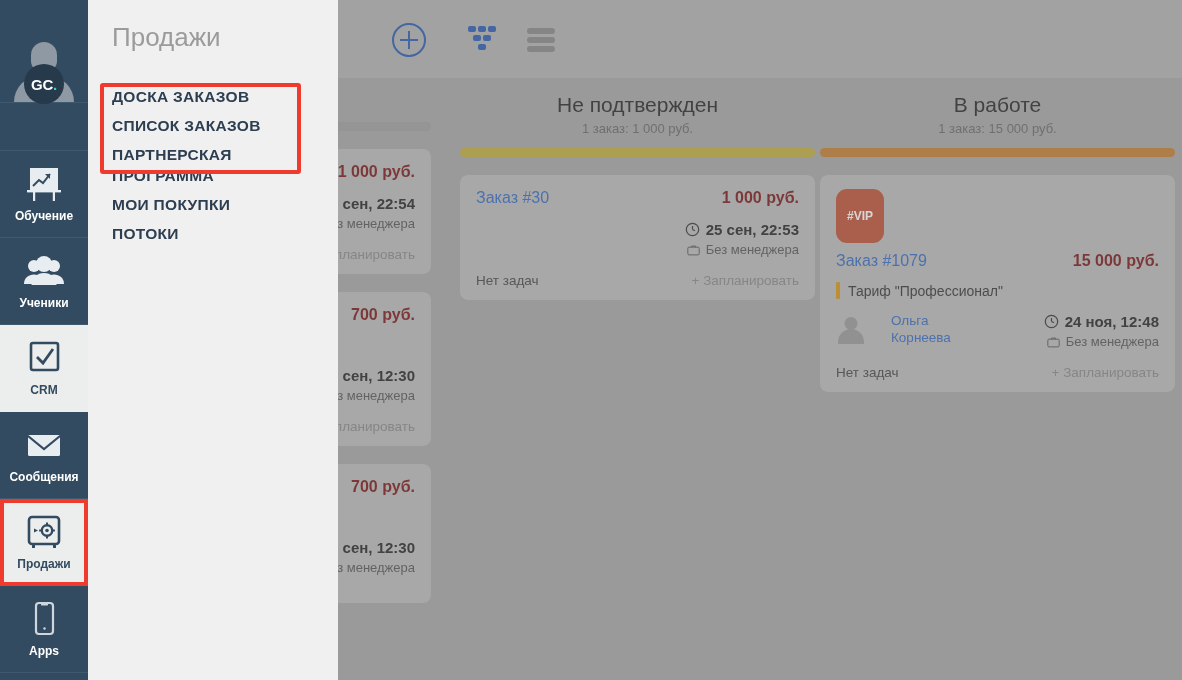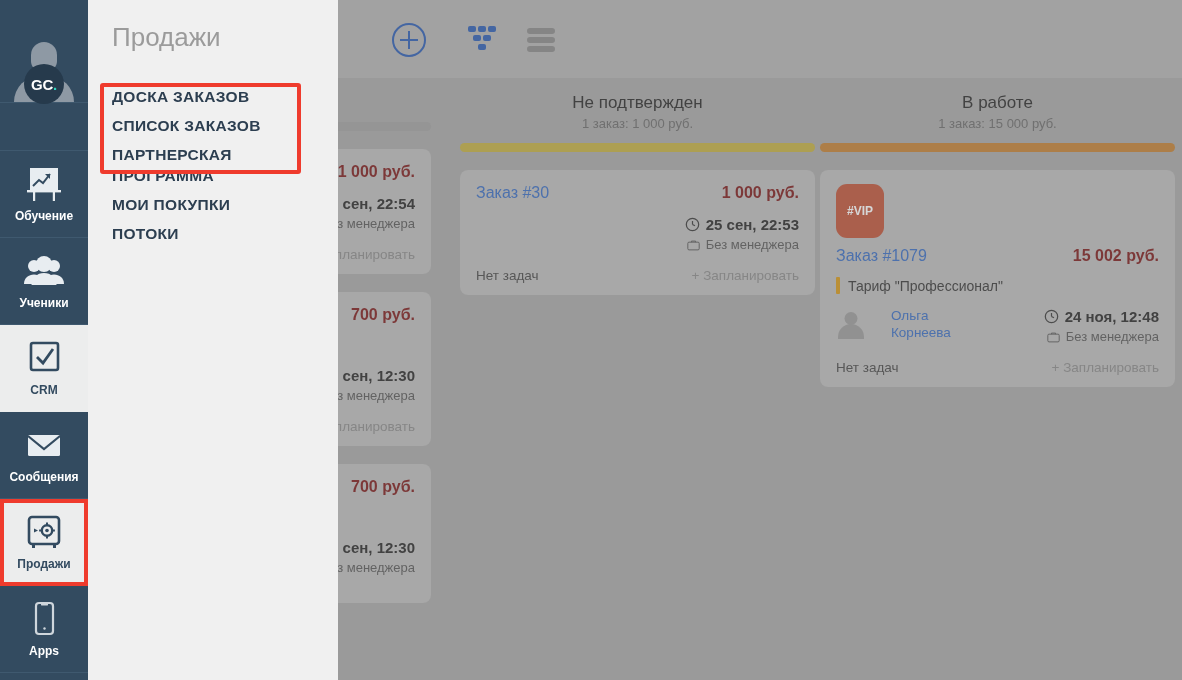--- a/index.html
+++ b/index.html
@@ -115,21 +115,21 @@
   }
 
   .board {
     position: absolute; left: 0; top: 78px; right: 0; bottom: 0;
   }
   .column {
     position: absolute; top: 0; width: 355px;
   }
   .col-head { text-align: center; padding-top: 14px; }
   .col-name {
-    font-size: 17px; color: #2c2c2c; font-weight: normal; line-height: 1.25;
+    font-size: 21px; color: #2c2c2c; font-weight: normal; line-height: 1.25;
   }
   .col-sub {
     font-size: 13px; color: #6d6d6d; margin-top: 3px;
   }
   .col-bar {
     height: 9px; border-radius: 5px; margin-top: 12px;
   }
 
   .card {
     background: #bdbdbd;
@@ -402,21 +402,21 @@
         <div class="col-head">
           <div class="col-name">В работе</div>
           <div class="col-sub">1 заказ: 15 000 руб.</div>
         </div>
         <div class="col-bar" style="background:#c58234;"></div>
 
         <div class="card">
           <div class="vip">#VIP</div>
           <div class="card-row">
             <div class="card-order">Заказ #1079</div>
-            <div class="card-sum">15 002 руб.</div>
+            <div class="card-sum">15 000 руб.</div>
           </div>
           <div class="card-tariff">
             <span class="tariff-tick"></span>
             <span>Тариф "Профессионал"</span>
           </div>
           <div class="card-mid">
             <div class="client">
               <span class="client-av">
                 <span class="h"></span>
                   <span class="b"></span>

